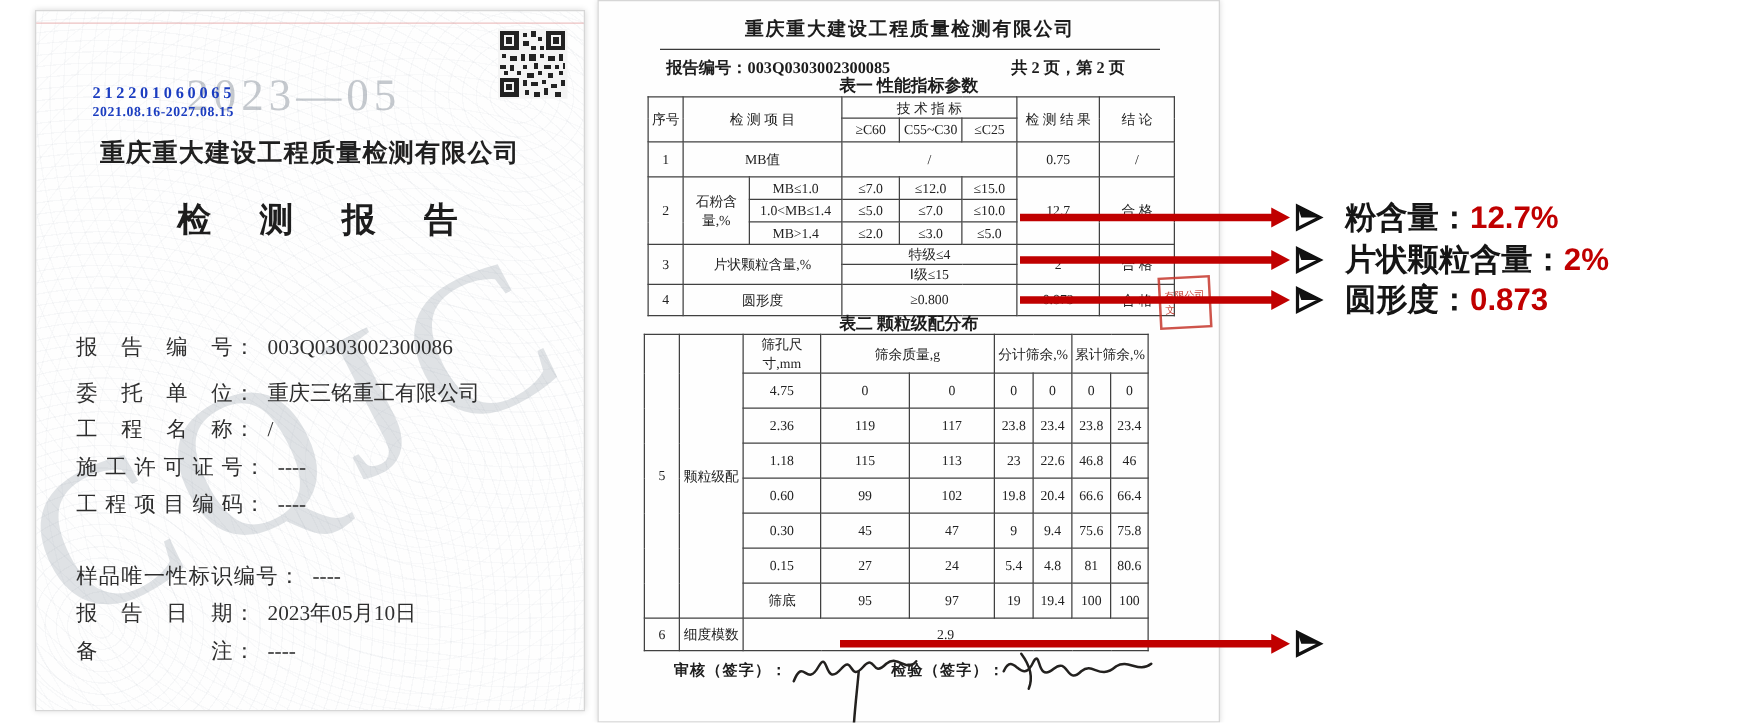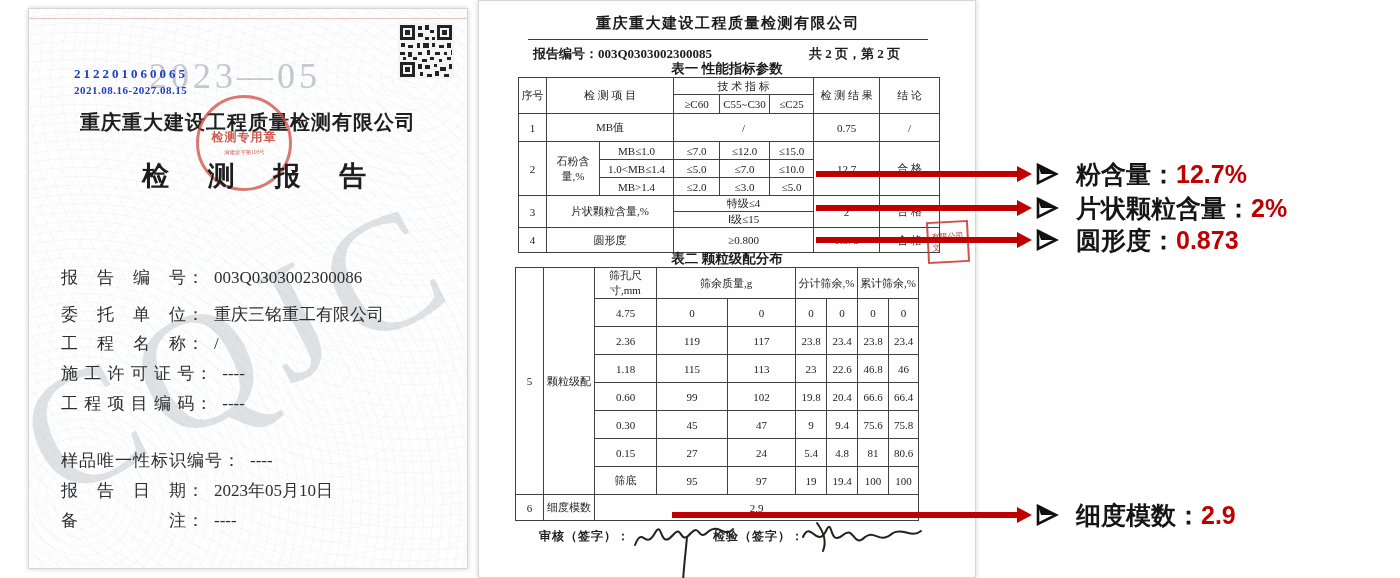--- a/index.html
+++ b/index.html
@@ -141,24 +141,20 @@
         <rect x="30" y="24" width="2" height="3"></rect>
           <rect x="13" y="29" width="2" height="2"></rect>
           <rect x="17" y="30" width="3" height="2"></rect>
         <rect x="22" y="28" width="2" height="3"></rect>
           <rect x="27" y="30" width="3" height="2"></rect>
       </g>
     </svg>
 
     <div class="l-company">重庆重大建设工程质量检测有限公司</div>
 
-    <div class="stamp1">
-      <span class="s1a">检测专用章</span>
-      <span class="s1b">渝建设字第103号</span>
-    </div>
 
     <div class="l-title">检 测 报 告</div>
 
     <div class="field" style="top:257px">
       <span class="f-label">报　告　编　号：</span><span class="f-value">003Q0303002300086</span></div>
     <div class="field" style="top:294px">
       <span class="f-label">委　托　单　位：</span><span class="f-value">重庆三铭重工有限公司</span></div>
     <div class="field" style="top:323px">
       <span class="f-label">工　程　名　称：</span><span class="f-value">/</span></div>
     <div class="field" style="top:353px">
@@ -397,17 +393,14 @@
   <div class="co-text" style="left:1076px; top:223px">
     <span>圆形度：</span><span class="co-val">0.873</span>
   </div>
 
   <div class="co-line" style="left:672px; top:512px; width:346px"></div>
   <div class="co-head" style="left:1017px; top:507px"></div>
   <svg class="co-glyph" style="left:1035px; top:503px" width="24" height="24">
     <polygon points="3,3 21,12 3,21" fill="#ffffff" stroke="#111" stroke-width="2.6"></polygon>
       <polygon points="3,3 21,12 6,12" fill="#111"></polygon>
   </svg>
-  <div class="co-text" style="left:1076px; top:498px">
-    <span>细度模数：</span><span class="co-val">2.9</span>
-  </div>
 
 </div>
 
 </body></html>

